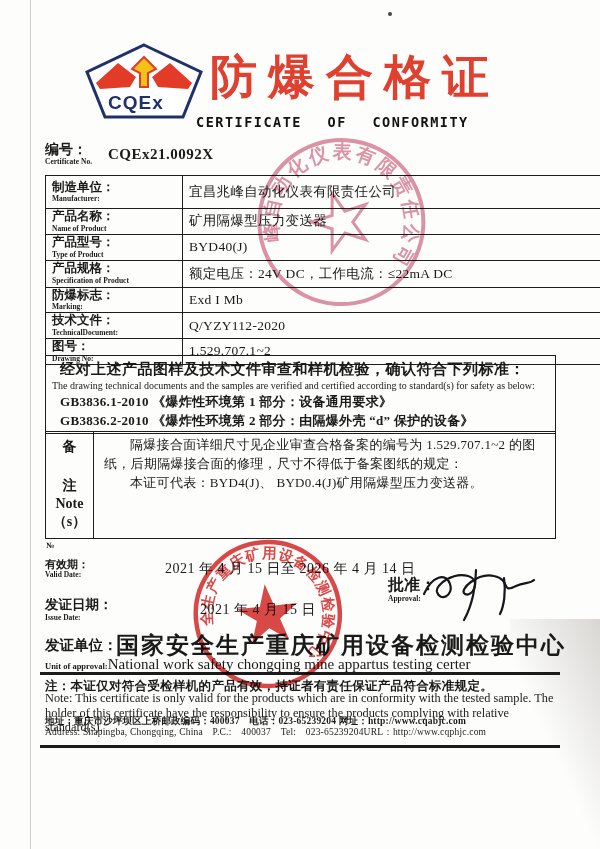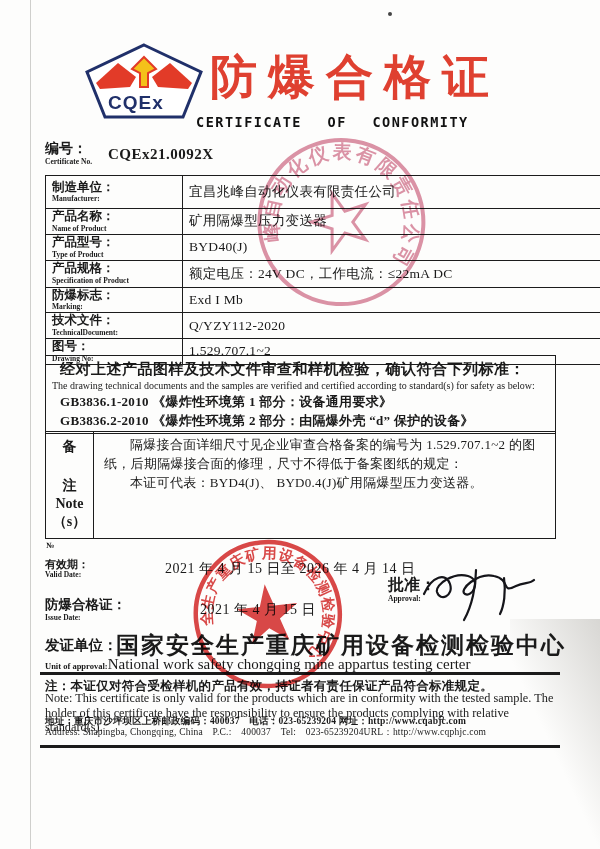--- a/index.html
+++ b/index.html
@@ -73,21 +73,21 @@
       <polygon points="108,40 86,20 68,34 74,44 104,46" fill="#e23b28"></polygon>
       <path d="M60,14 L72,26 L64,30 L64,44 L56,44 L56,30 L48,26 Z" fill="#f4c11a" stroke="#e23b28" stroke-width="2"></path>
       <text x="24" y="66" font-family="Liberation Sans, sans-serif" font-size="19" font-weight="bold" fill="#20306a" letter-spacing="1">CQEx</text>
     </svg>
   </div>
 
   <div class="abs title-cn">防爆合格证</div>
   <div class="abs title-en">CERTIFICATE OF CONFORMITY</div>
 
   <div class="abs" style="left:45px;top:142px;">
-    <div class="lbl-cn" style="font-size:14px;font-family:Liberation Mono, monospace;">编号：</div>
+    <div class="lbl-cn" style="font-size:14px;">编号：</div>
     <div class="lbl-en">Certificate No.</div>
   </div>
   <div class="abs certno-val">CQEx21.0092X</div>
 
   <div class="abs" style="left:45px;top:175px;">
     <table class="spec">
       <tbody>
           <tr style="height:33px;">
         <td class="lc">
               <div class="lbl-cn">制造单位：</div>
@@ -180,21 +180,21 @@
     <svg width="120" height="70" viewBox="0 0 120 70">
       <g fill="none" stroke="#15151a" stroke-width="2.2" stroke-linecap="round">
         <path d="M4,36 C12,18 26,14 30,26 C34,38 20,44 17,34 C15,26 34,14 48,18 C62,22 52,40 45,36 C38,32 58,14 74,18 C92,22 80,36 96,28 C104,24 110,26 114,22"></path>
         <path d="M56,12 C56,28 52,48 44,62"></path>
         <path d="M84,20 C86,34 84,48 80,56"></path>
       </g>
     </svg>
   </div>
 
   <div class="abs" style="left:45px;top:598px;">
-    <div class="lbl-cn" style="font-size:13.5px;">防爆合格证：</div>
+    <div class="lbl-cn" style="font-size:13.5px;">发证日期：</div>
     <div class="lbl-en">Issue Date:</div>
   </div>
   <div class="abs val-text" style="left:200px;top:601px;">2021 年 4 月 15 日</div>
 
   <div class="abs lbl-cn" style="left:45px;top:638px;font-size:14.5px;">发证单位：</div>
   <div class="abs issuer-cn" style="left:116px;top:630px;">国家安全生产重庆矿用设备检测检验中心</div>
   <div class="abs" style="left:45px;top:655px;">
     <span class="issuer-en-lb">Unit of approval:</span><span class="issuer-en-vl">National work safety chongqing mine appartus testing certer</span>
   </div>
 

